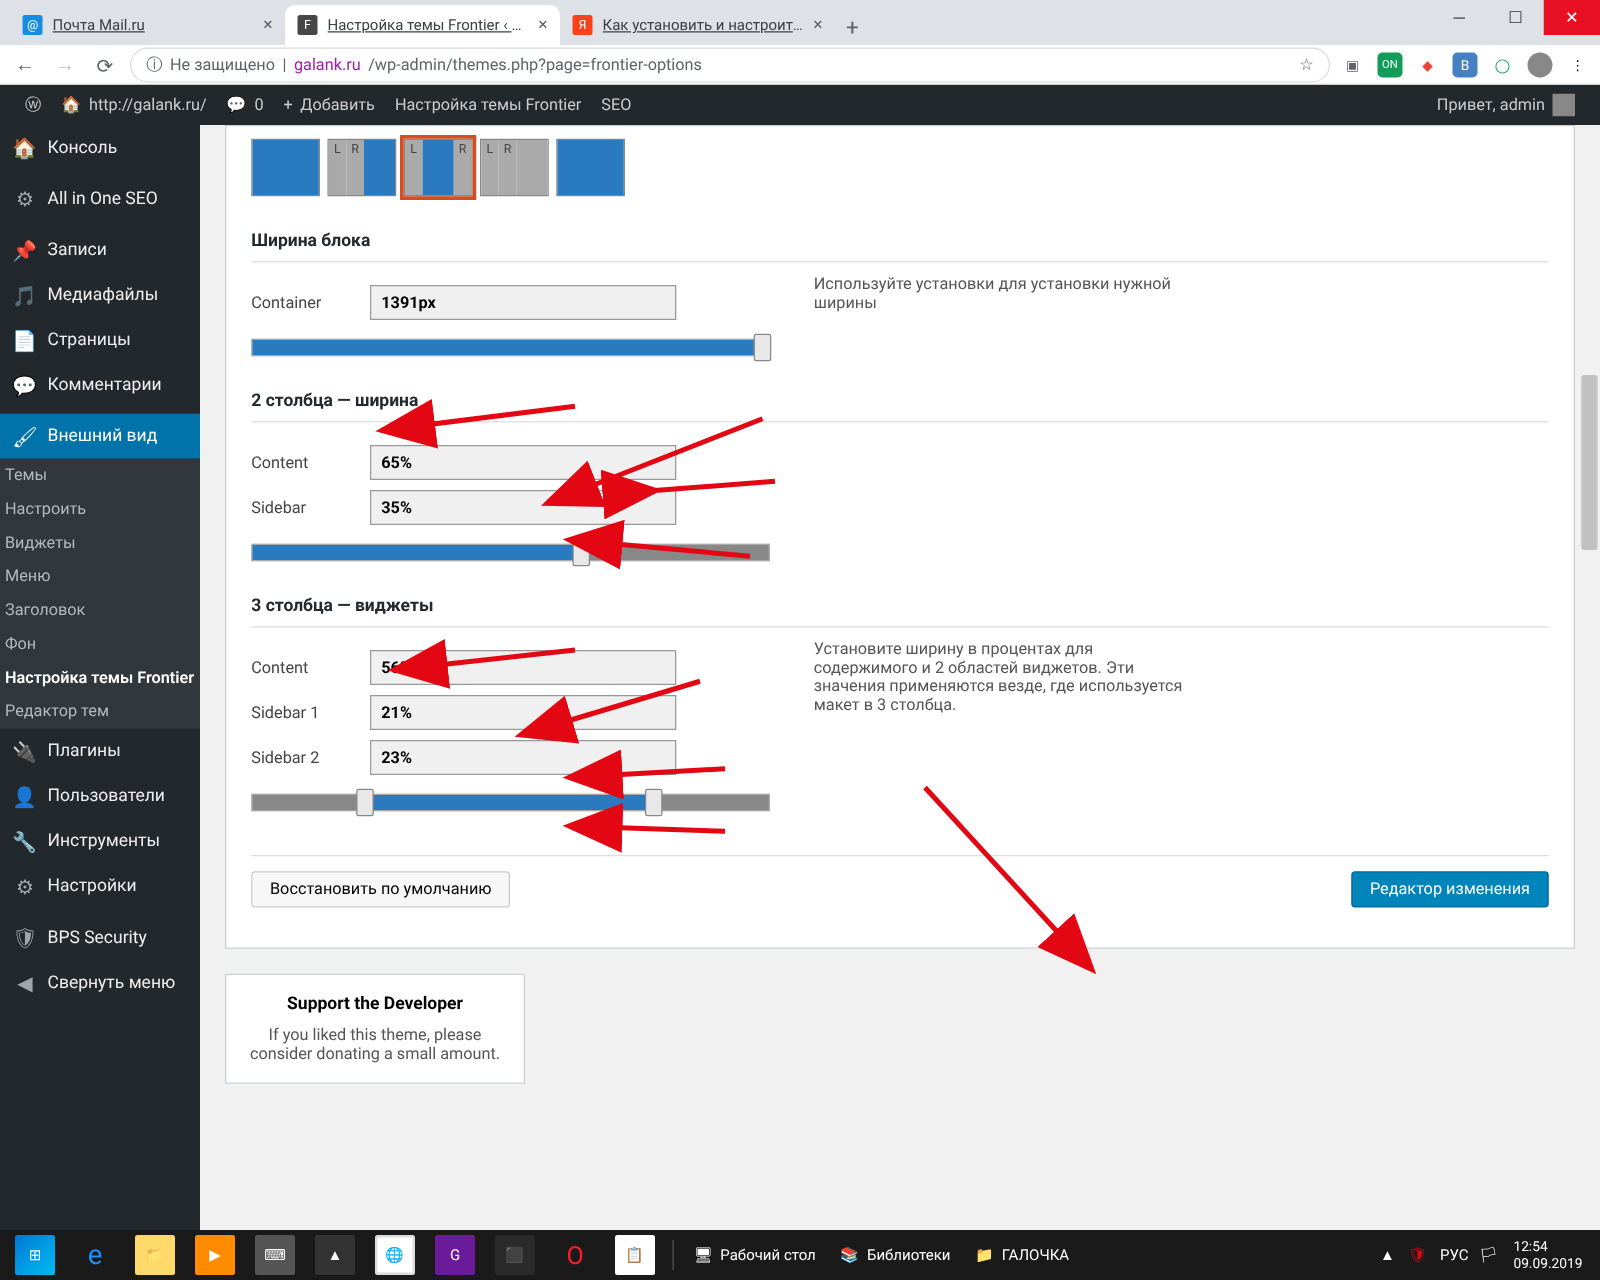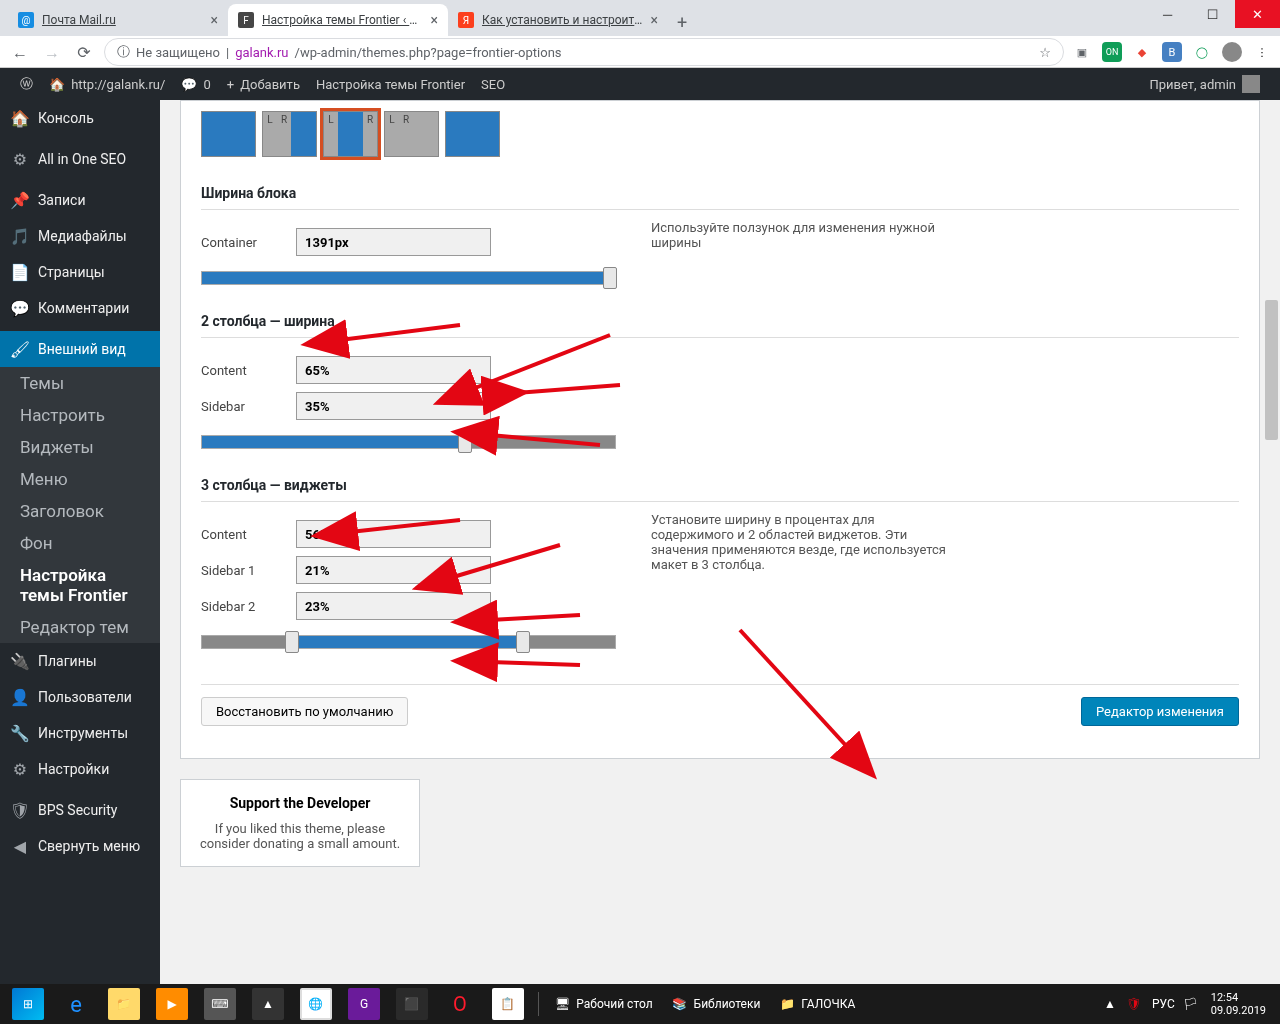--- a/index.html
+++ b/index.html
@@ -34,21 +34,21 @@
 .wp-adminbar .ab-item { display:flex; align-items:center; gap:6px; padding:0 8px; height:32px; color:#ccc; }
 .wp-adminbar .spacer { flex:1; }
 .wp-adminbar .avatar { width:18px; height:18px; background:#888; }
 
 
 .wp-body { display:flex; height:calc(100% - 68px - 32px - 40px); }
 .wp-sidebar { width:160px; background:#23282d; color:#eee; font-size:14px; overflow:hidden; }
 .wp-sidebar .menu-item { display:flex; align-items:center; gap:8px; padding:8px 10px; color:#eee; cursor:pointer; }
 .wp-sidebar .menu-item.current { background:#0073aa; color:#fff; }
 .wp-sidebar .submenu { background:#32373c; }
-.wp-sidebar .submenu .sub { padding:6px 20px; font-size:17px; color:#b4b9be; cursor:pointer; }
+.wp-sidebar .submenu .sub { padding:6px 4px; font-size:13px; color:#b4b9be; cursor:pointer; }
 .wp-sidebar .submenu .sub.current { color:#fff; font-weight:600; }
 .wp-sidebar .sep { height:5px; }
 .dashicon { width:20px; height:20px; display:inline-flex; align-items:center; justify-content:center; font-size:16px; color:#a0a5aa; }
 .menu-item.current .dashicon { color:#fff; }
 
 .wp-content { flex:1; background:#f1f1f1; padding:0 20px; overflow-y:auto; position:relative; }
 .content-scroll { position:relative; }
 
 .postbox { background:#fff; border:1px solid #ccd0d4; margin-top:0; }
 .inside { padding:10px 20px 20px; }
@@ -57,21 +57,21 @@
 .layouts { display:flex; gap:6px; margin-bottom:20px; }
 .layout-thumb { width:55px; height:46px; border:1px solid #888; display:flex; position:relative; }
 .layout-thumb.selected { outline:3px solid #d54e21; }
 .lt-main { background:#2a7abf; flex:1; }
 .lt-side { width:14px; background:#aaa; display:flex; align-items:flex-start; justify-content:center; font-size:10px; color:#444; padding-top:2px; }
 
 h3.section { font-size:14px; font-weight:bold; color:#23282d; border-bottom:1px solid #ddd; padding:8px 0; margin:15px 0 10px; }
 
 .field-row { display:flex; align-items:center; margin:8px 0; }
 .field-row label { width:95px; font-size:13px; color:#444; }
-.field-row input { width:195px; height:28px; border:1px solid #999; padding:0 8px; font-size:13px; font-weight:bold; background:#f0f0f0; }
+.field-row input { width:245px; height:28px; border:1px solid #999; padding:0 8px; font-size:13px; font-weight:bold; background:#f0f0f0; }
 .hint { font-size:13px; color:#555; width:300px; }
 .row-flex { display:flex; gap:30px; align-items:flex-start; }
 .row-flex .left { flex:0 0 420px; }
 
 .slider-track { height:14px; background:#c8c8c8; border:1px solid #aaa; position:relative; margin:15px 0 5px; width:415px; }
 .slider-fill { height:100%; background:#2a7abf; position:absolute; left:0; }
 .slider-handle { width:14px; height:22px; background:#e8e8e8; border:1px solid #888; position:absolute; top:-5px; border-radius:2px; }
 .slider-multi .seg { height:100%; position:absolute; }
 
 .button-row { display:flex; justify-content:space-between; padding:12px 0; border-top:1px solid #ddd; margin-top:30px; }
@@ -263,21 +263,21 @@
           <div class="left">
             <div class="field-row">
               <label>Container</label>
               <input value="1391px" style="">
             </div>
             <div class="slider-track">
               <div class="slider-fill" style="width:97%"></div>
               <div class="slider-handle" style="left:97%"></div>
             </div>
           </div>
-          <div class="hint">Используйте ползунок для изменения нужной ширины</div>
+          <div class="hint">Используйте установки для установки нужной ширины</div>
         </div>
 
         <h3 class="section">2 столбца — ширина</h3>
         <div class="row-flex">
           <div class="left">
             <div class="field-row">
               <label>Content</label>
               <input value="65%" style="">
             </div>
             <div class="field-row">

